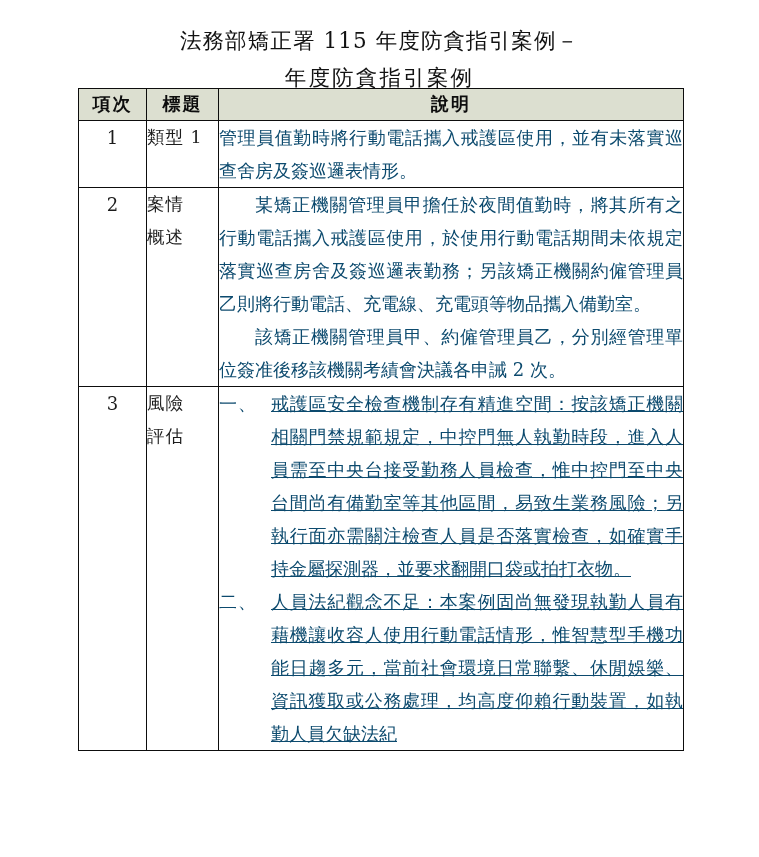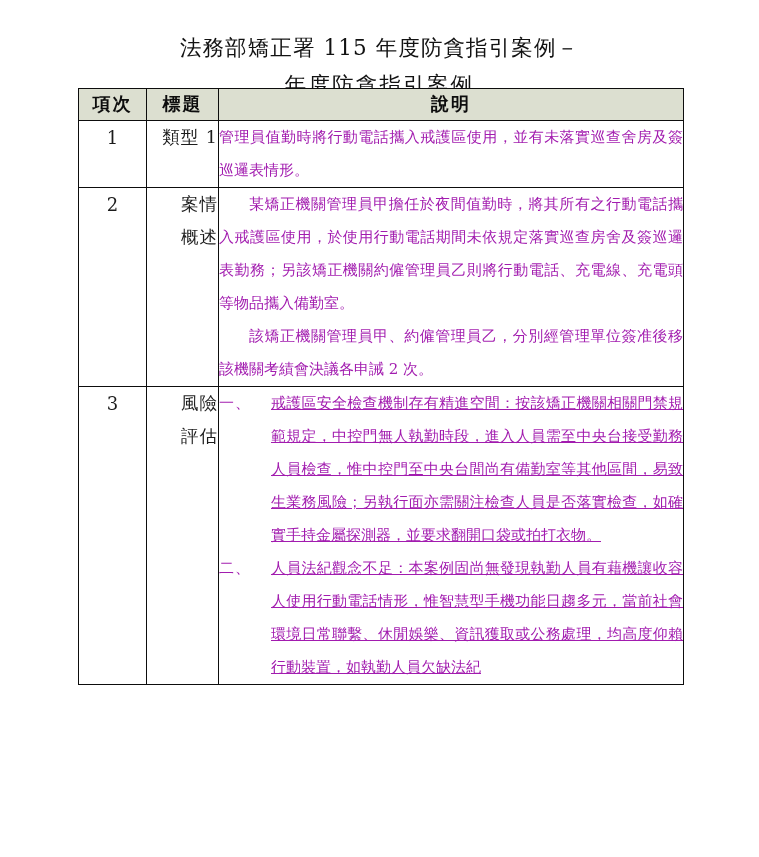--- a/index.html
+++ b/index.html
@@ -13,21 +13,21 @@
     overflow: hidden;
     font-family: "DejaVu Serif", "Liberation Serif", serif;
     color: #1c1c1c;
     position: relative;
   }
 
   .page {
     width: 759px;
     height: 857px;
     box-sizing: border-box;
-    padding: 7px;
+    padding: 0;
     position: relative;
     background: #ffffff;
   }
 
   
   .doc-title {
     text-align: center;
     padding-top: 22px;
     font-size: 21.5px;
     line-height: 37px;
@@ -80,37 +80,37 @@
   }
 
   td.seq-cell {
     text-align: center;
     font-size: 18px;
     line-height: 33px;
     padding-top: 3px;
     color: #1c1c1c;
   }
   td.title-cell {
-    text-align: right;
+    text-align: left;
     font-size: 17.5px;
     line-height: 33px;
     padding-top: 3px;
     letter-spacing: 1px;
     color: #1c1c1c;
   }
   td.title-cell .tl {
     display: block;
     white-space: nowrap;
   }
 
   td.desc-cell {
-    font-size: 15px;
+    font-size: 18px;
     line-height: 33px;
     padding: 3px 4px 4px 6px;
-    color: #a21caf;
+    color: #0c4a6e;
     text-align: justify;
     text-justify: inter-ideograph;
   }
 
   .para {
     display: block;
     text-indent: 2em;
     margin: 0;
   }
   .para.no-indent { text-indent: 0; }

